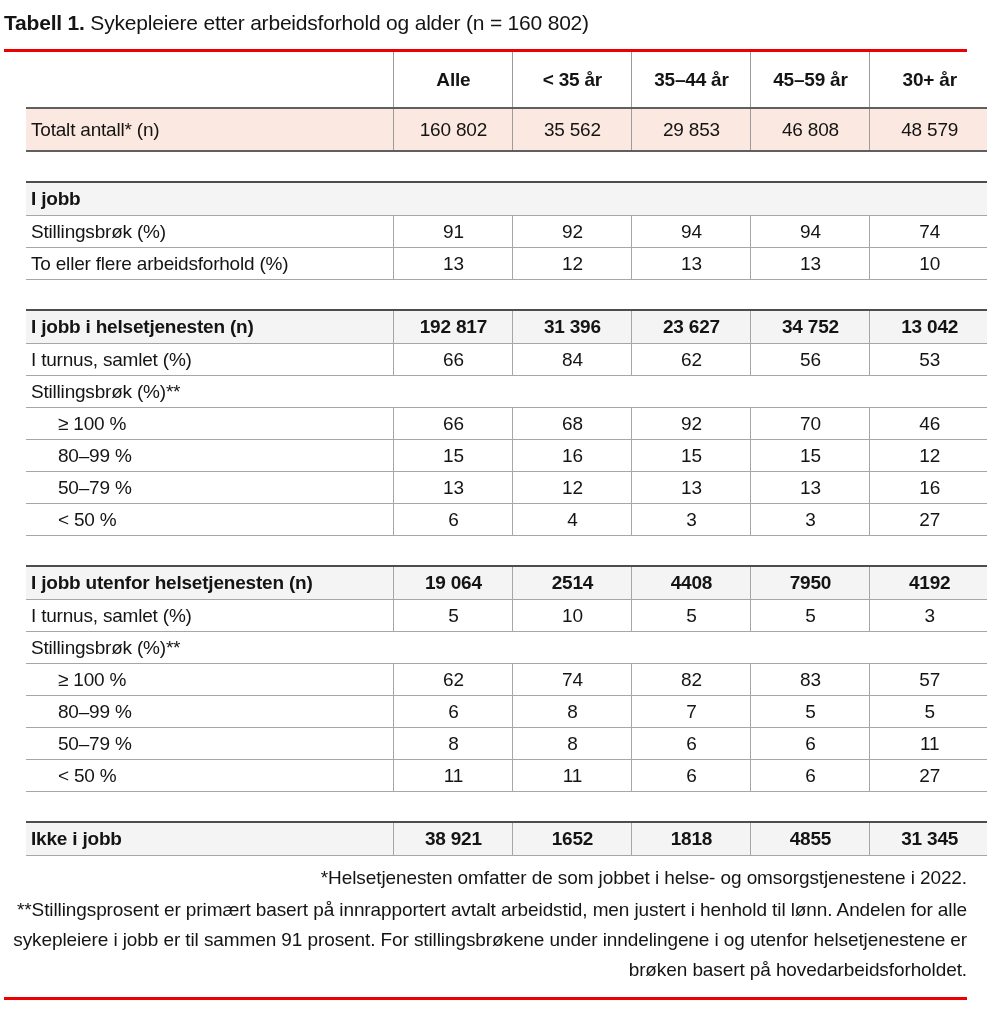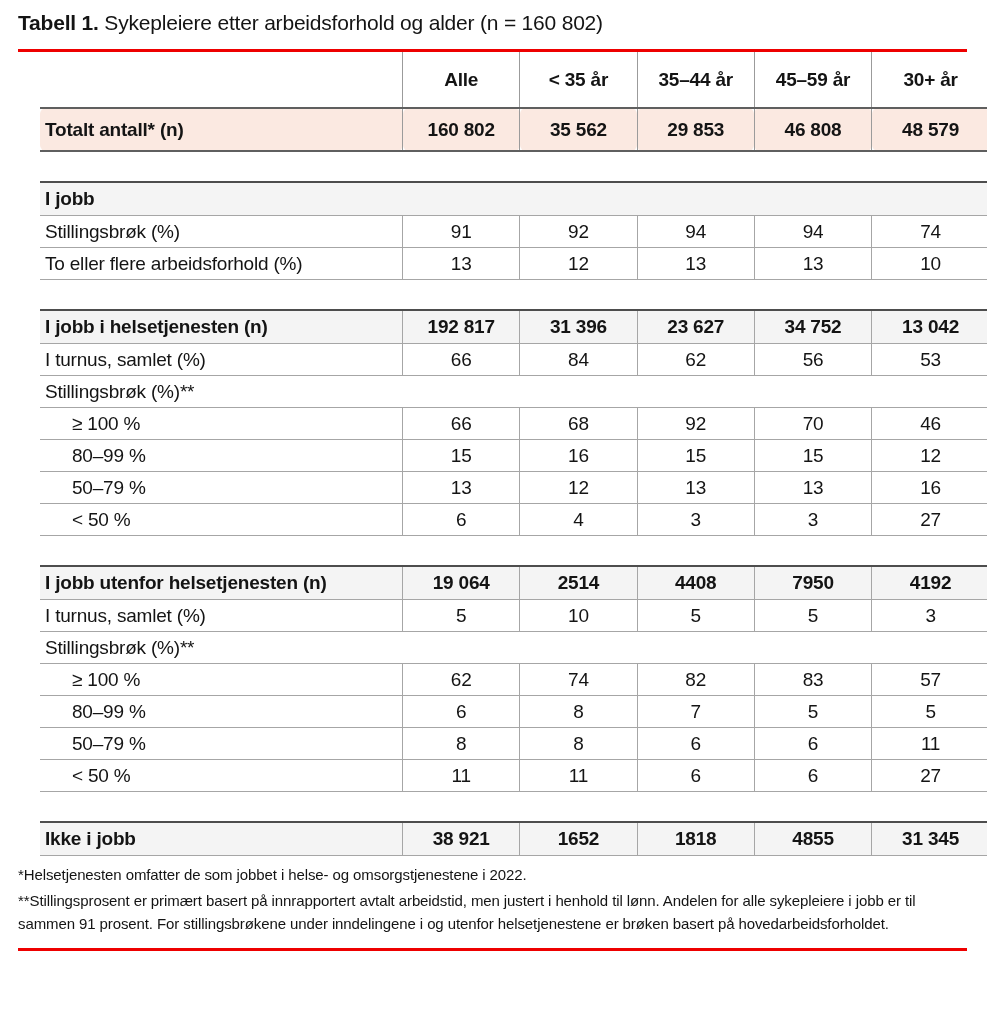--- a/index.html
+++ b/index.html
@@ -11,21 +11,21 @@
     --light-border:#a6a6a6;
     --ink:#141414;
   }
   html,body{margin:0;padding:0;background:#ffffff;}
   body{
     width:987px;height:1024px;overflow:hidden;
     font-family:"Liberation Sans", sans-serif;
     color:var(--ink);
     -webkit-font-smoothing:antialiased;
   }
-  .page{padding:9px 20px 0 18px;}
+  .page{padding:9px 20px 0 4px;}
   .title{
     font-size:21px;font-weight:400;margin:0;line-height:1.3;
     letter-spacing:-0.2px;
   }
   .title strong{font-weight:700;}
   .rule{height:3px;background:var(--red);border:none;margin:0;}
   .rule.top{margin-top:13px;}
   .rule.bottom{margin-top:12px;}
   table{
     width:100%;
@@ -53,46 +53,46 @@
     border-bottom:1px solid var(--light-border);
   }
   td.lbl{
     text-align:left;
     border-left:none;
     padding-left:5px;
   }
   td.lbl.indent{padding-left:32px;}
   tr.row-total td{
     background:var(--peach);
-    font-weight:700;
+    font-weight:400;
     height:41px;
     border-top:2px solid var(--mid-border);
     border-bottom:2px solid var(--mid-border);
     border-left:1px solid #9b9b9b;
-    border-radius:6px;
   }
   tr.row-total td.lbl{border-left:none;}
   tr.row-section td{
     background:var(--section-bg);
     font-weight:700;
     height:32px;
     border-top:2px solid var(--dark-border);
   }
   tr.row-subheader td{border-left:none;}
   tr.row-gap td{
     height:29px;
     border:none;
     background:#ffffff;
   }
   .footnotes{margin-top:7px;}
   .footnotes p{
     margin:0 0 2px 0;
-    font-size:15px;
+    font-size:19px;
     line-height:1.57;
     letter-spacing:-0.1px;
+    text-align:right;
   }
 </style>
 </head>
 <body>
 
 <div class="page">
 
   <h1 class="title"><strong>Tabell 1.</strong><span> Sykepleiere etter arbeidsforhold og alder (n = 160 802)</span></h1>
 
   <div class="rule top"></div>

